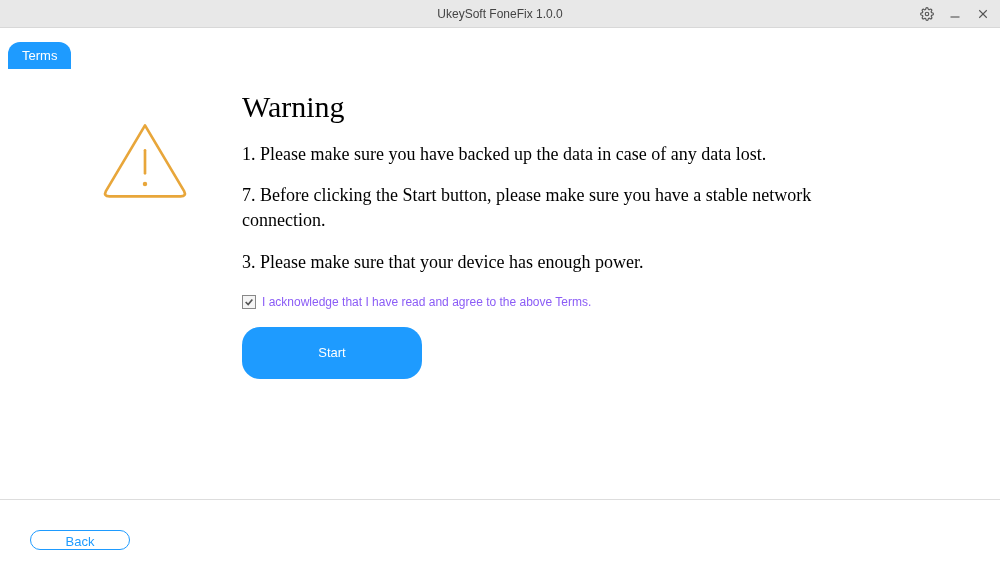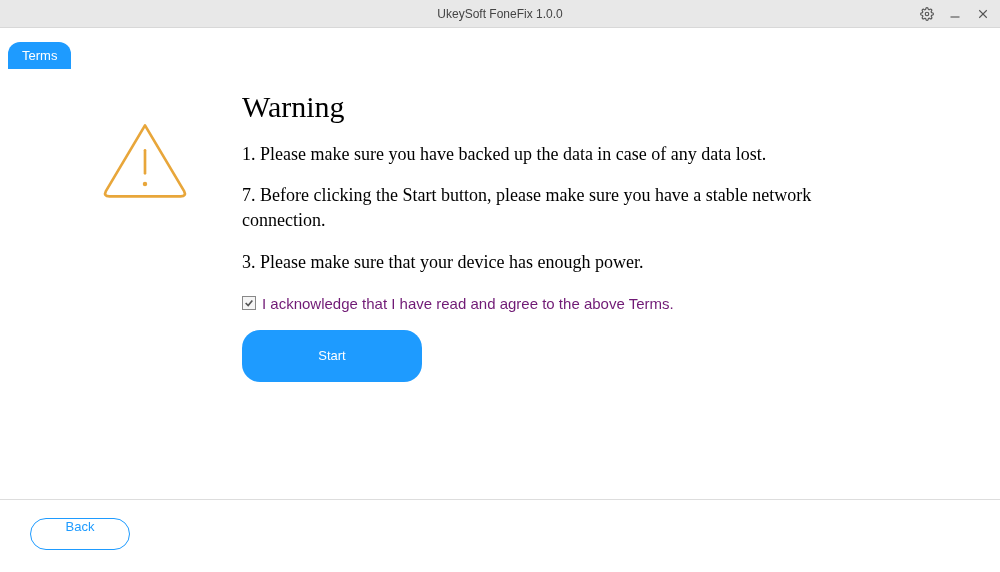--- a/index.html
+++ b/index.html
@@ -105,22 +105,22 @@
       align-items: center;
       justify-content: center;
       margin-right: 6px;
       cursor: pointer;
     }
     .ack-checkbox svg {
       width: 10px;
       height: 10px;
     }
     .ack-label {
-      font-size: 15px;
-      color: #701a75;
+      font-size: 12px;
+      color: #8b5cf6;
     }
     .start-button {
       width: 180px;
       height: 52px;
       background: #1e9bff;
       color: #fff;
       border: none;
       border-radius: 18px;
       font-size: 13px;
       cursor: pointer;
@@ -134,29 +134,29 @@
       left: 0;
       right: 0;
       height: 1px;
       background: #ddd;
     }
     .back-button {
       position: absolute;
       bottom: 22px;
       left: 30px;
       width: 100px;
-      height: 32px;
+      height: 20px;
       border: 1.5px solid #1e9bff;
       background: #fff;
       color: #1e9bff;
       border-radius: 16px;
       font-size: 13px;
       cursor: pointer;
       display: flex;
-      align-items: flex-start;
+      align-items: flex-end;
       justify-content: center;
     }
   </style>
 </head>
 <body>
 
 <div class="titlebar">
   <span class="titlebar-title">UkeySoft FoneFix 1.0.0</span>
   <div class="titlebar-controls">
     <div class="ctrl">

